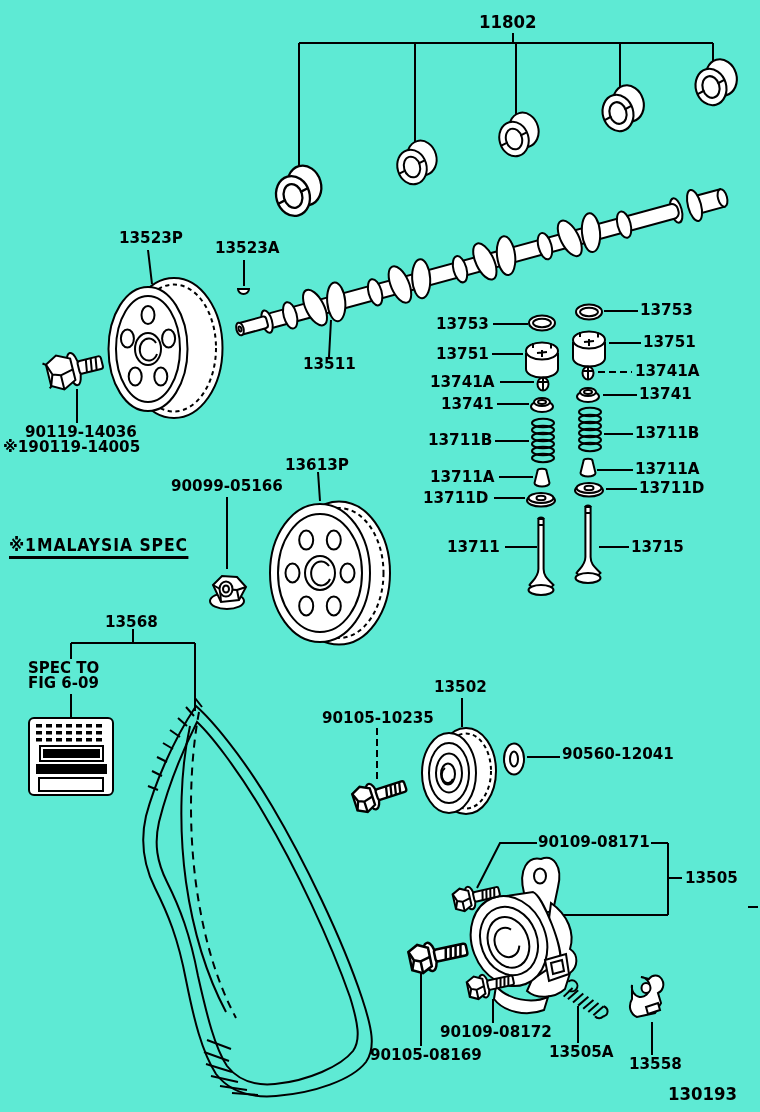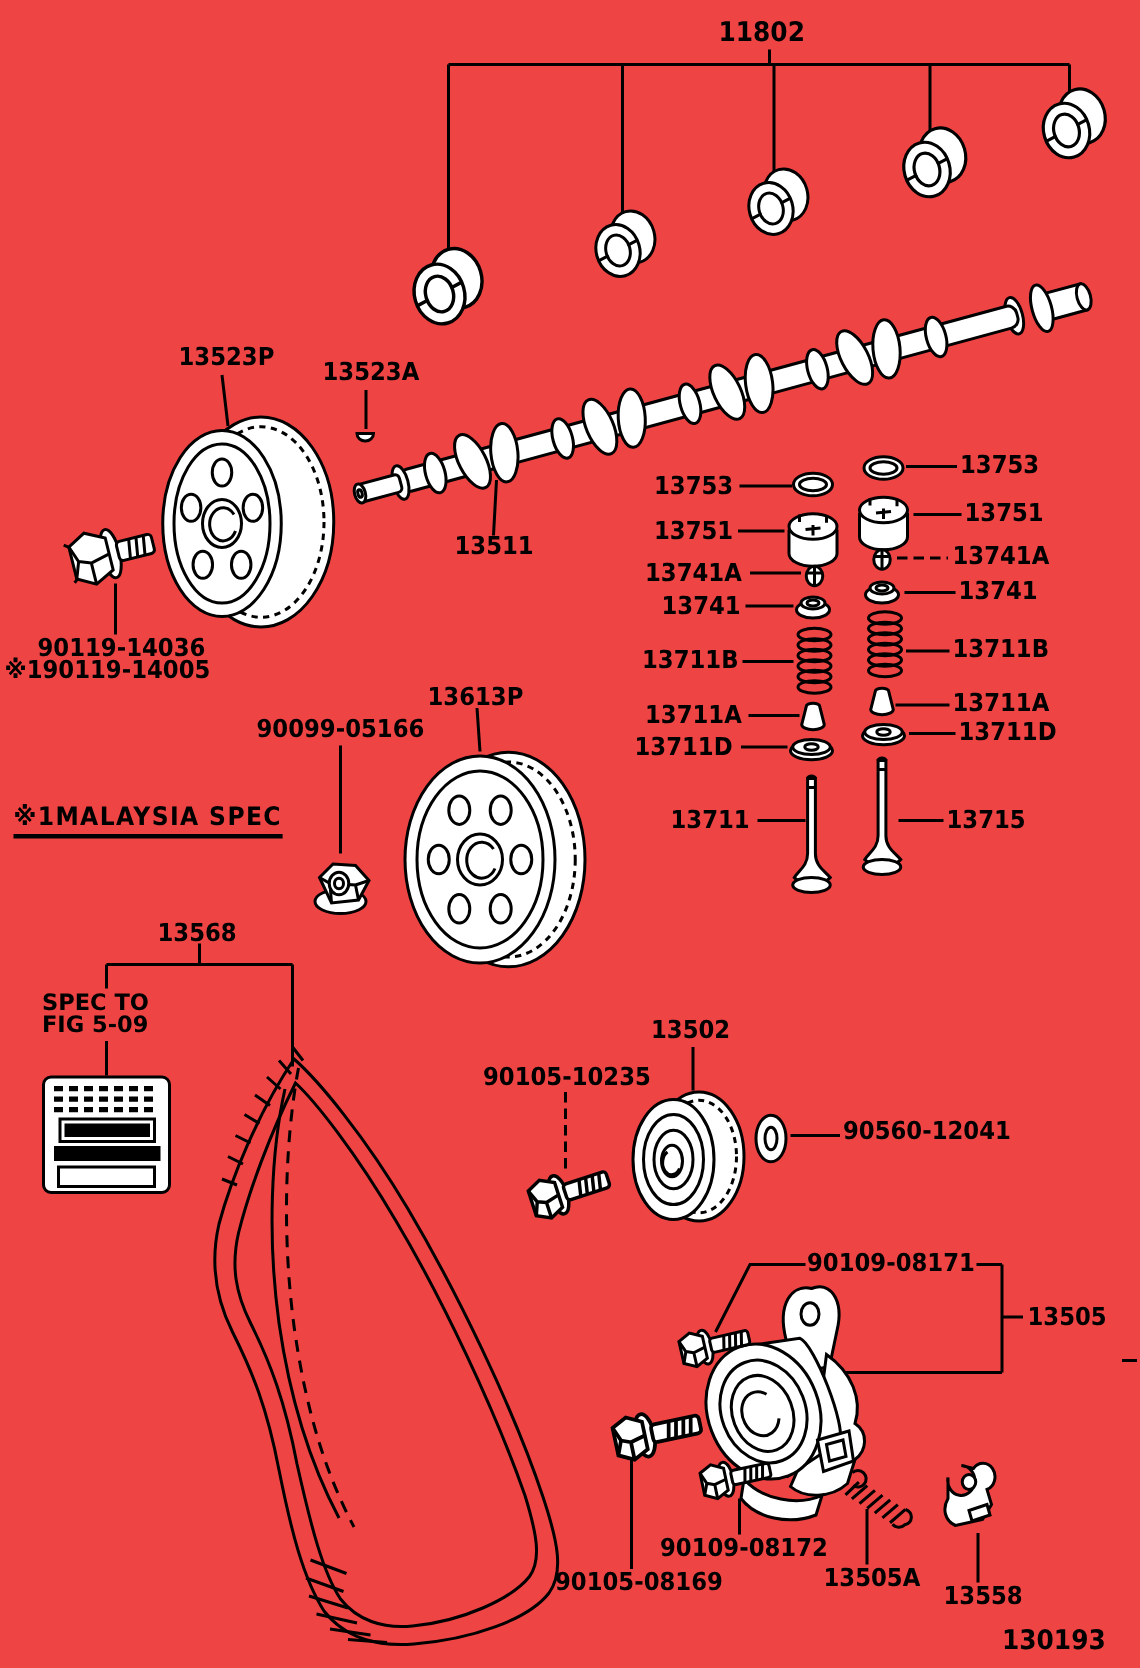--- a/index.html
+++ b/index.html
@@ -1,16 +1,16 @@
 <!DOCTYPE html>
 <html><head>
 <meta charset="utf-8">
 <style>
   html,body{margin:0;padding:0;background:#fff;}
-  .page{position:relative;width:760px;height:1112px;background:#ef4444;
+  .page{position:relative;width:760px;height:1112px;background:#5eead4;
         font-family:"DejaVu Sans",sans-serif;overflow:hidden;}
   .art{position:absolute;left:0;top:0;}
   .lbl{position:absolute;font-weight:bold;font-size:16.5px;color:#000;
        white-space:pre;line-height:1;letter-spacing:0;
        transform:scaleX(.92);transform-origin:0 0;}
   .big{font-size:18px;}
   .spec{font-size:17px;border-bottom:3px solid #000;padding-bottom:2px;letter-spacing:1px;}
   .note{position:absolute;font-weight:bold;font-size:15px;color:#000;white-space:pre;line-height:1;}
   .ink{stroke:#000;fill:none;stroke-width:2;}
   .wf{fill:#fff;stroke:#000;stroke-width:2;}
@@ -331,16 +331,16 @@
 <div class="lbl" style="left:562px;top:746px">90560-12041</div>
 <div class="lbl" style="left:538px;top:834px">90109-08171</div>
 <div class="lbl" style="left:685px;top:870px">13505</div>
 <div class="lbl" style="left:440px;top:1024px">90109-08172</div>
 <div class="lbl" style="left:370px;top:1047px">90105-08169</div>
 <div class="lbl" style="left:549px;top:1044px">13505A</div>
 <div class="lbl" style="left:629px;top:1056px">13558</div>
 
 <div class="lbl spec" style="left:9px;top:537px">※1MALAYSIA SPEC</div>
 <div class="note" style="left:28px;top:661px">SPEC TO</div>
-<div class="note" style="left:28px;top:676px">FIG 5-09</div>
+<div class="note" style="left:28px;top:676px">FIG 6-09</div>
 <div class="lbl big" style="left:668px;top:1085px">130193</div>
 
 </div>
 
 </body></html>

